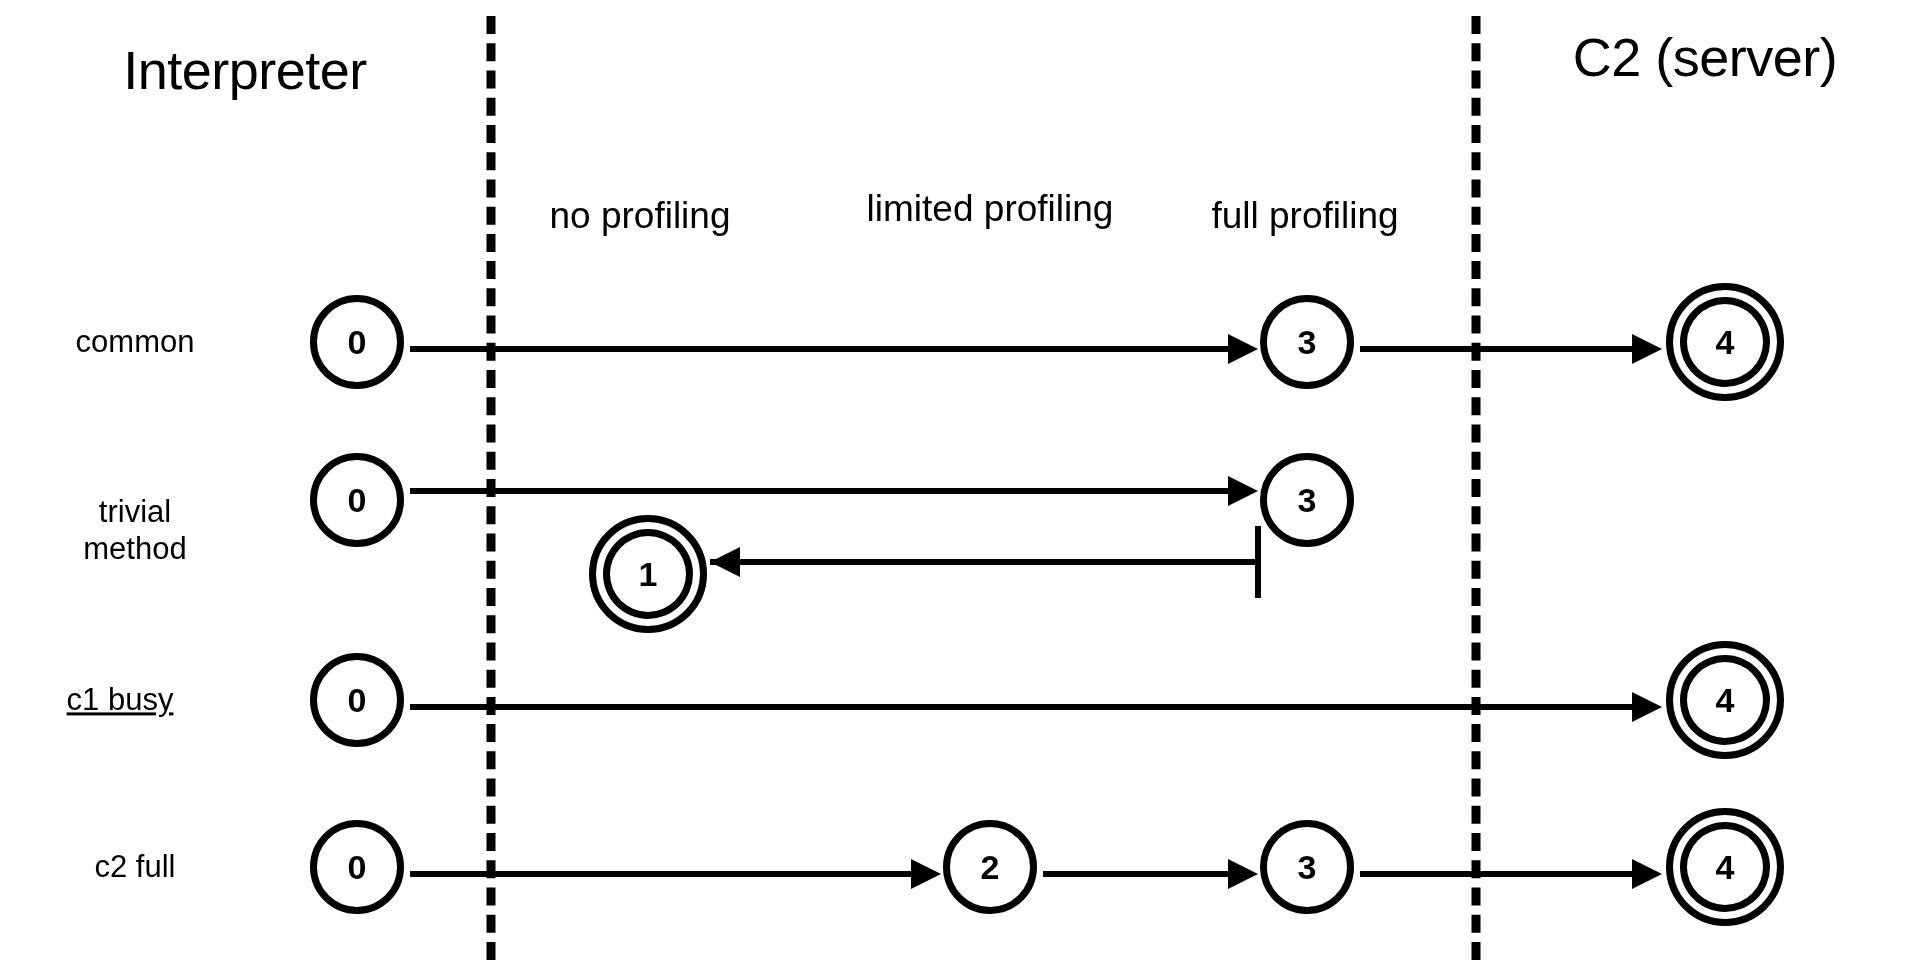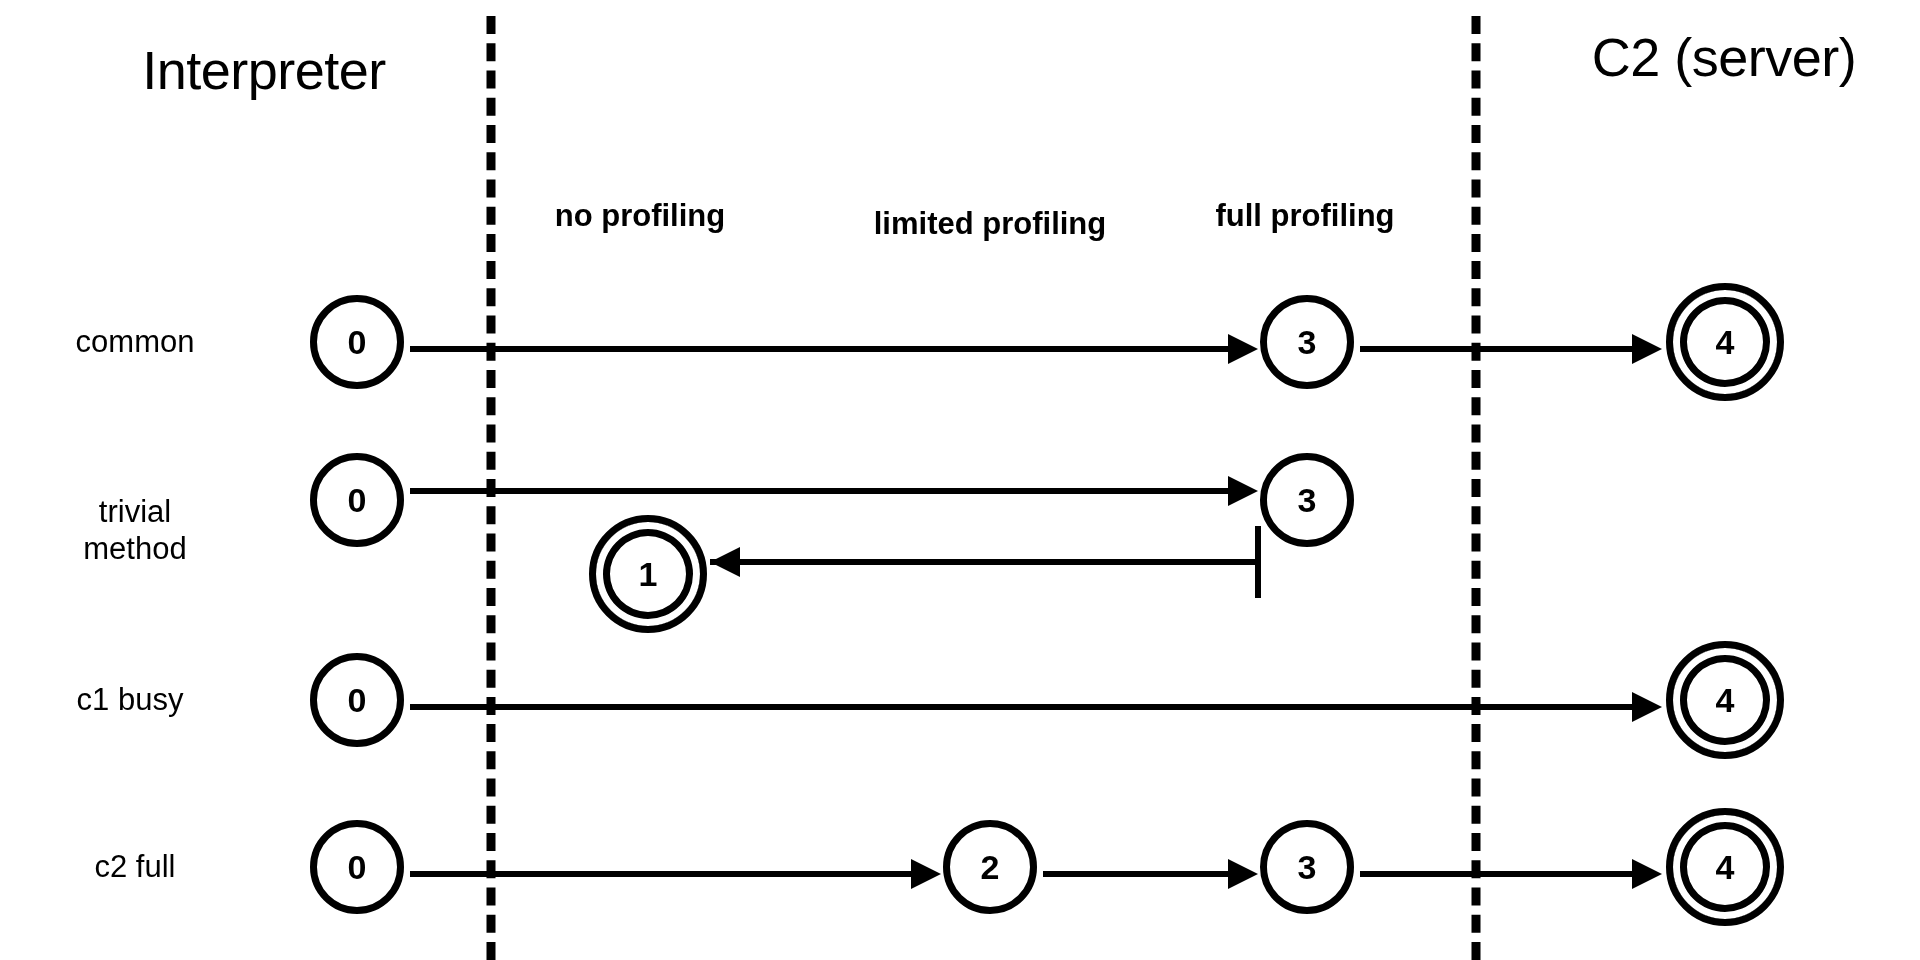--- a/index.html
+++ b/index.html
@@ -17,27 +17,26 @@
     color: #000000;
   }
   .col-header {
     position: absolute;
     font-size: 54px;
     line-height: 1;
     font-weight: 400;
     white-space: nowrap;
     transform: translate(-50%, -50%);
     letter-spacing: -0.5px;
-    margin-left: 19px;
   }
   .sub-header {
     position: absolute;
-    font-size: 31px;
+    font-size: 37px;
     line-height: 1;
-    font-weight: 700;
+    font-weight: 400;
     white-space: nowrap;
     transform: translate(-50%, -50%);
   }
   .row-label {
     position: absolute;
     font-size: 31px;
     line-height: 1.2;
     font-weight: 400;
     white-space: nowrap;
     text-align: center;
@@ -99,29 +98,29 @@
 
 <div id="stage">
 
   <div class="divider" style="left:491px; top:16px; height:944px;"></div>
   <div class="divider" style="left:1476px; top:16px; height:944px;"></div>
 
   <div class="col-header" style="left:245px; top:70px;">Interpreter</div>
   <div class="col-header" style="left:1705px; top:57px;">C2 (server)</div>
 
   <div class="sub-header" style="left:640px; top:215px;">no profiling</div>
-  <div class="sub-header" style="left:990px; top:223px;">limited profiling</div>
+  <div class="sub-header" style="left:990px; top:208px;">limited profiling</div>
   <div class="sub-header" style="left:1305px; top:215px;">full profiling</div>
 
   <div class="row-label" style="left:120px; top:342px;">common</div>
   <div class="row-label" style="left:120px; top:530px;text-align:center;">
     <div>trivial</div>
     <div>method</div>
   </div>
-  <div class="row-label" style="left:115px; top:700px;">c1 busy</div>
+  <div class="row-label" style="left:105px; top:700px;text-decoration:underline;">c1 busy</div>
   <div class="row-label" style="left:120px; top:867px;">c2 full</div>
 
   <div class="edge" style="left:410px; top:349px; width:818px;"></div>
   <div class="arrowhead right" style="left:1258px; top:349px;"></div>
   <div class="edge" style="left:1360px; top:349px; width:272px;"></div>
   <div class="arrowhead right" style="left:1662px; top:349px;"></div>
 
   <div class="node" style="left:357px; top:342px; width:94px; height:94px;">
     <span>0</span>
   </div>

